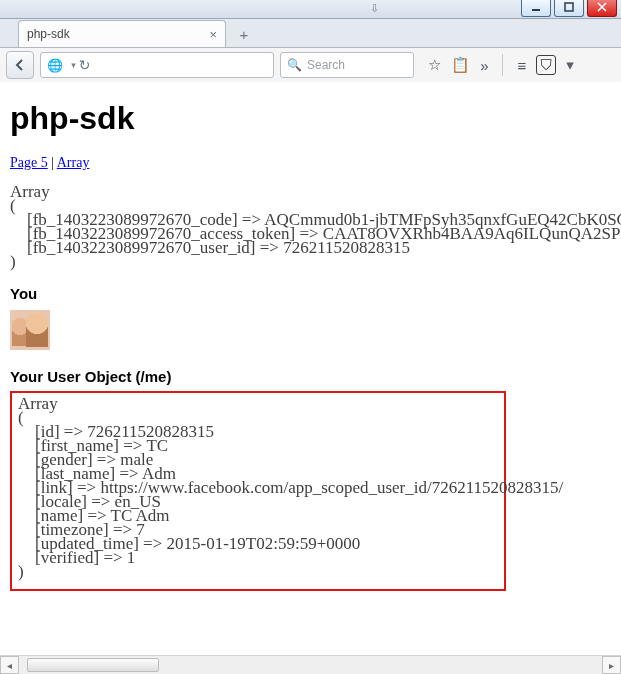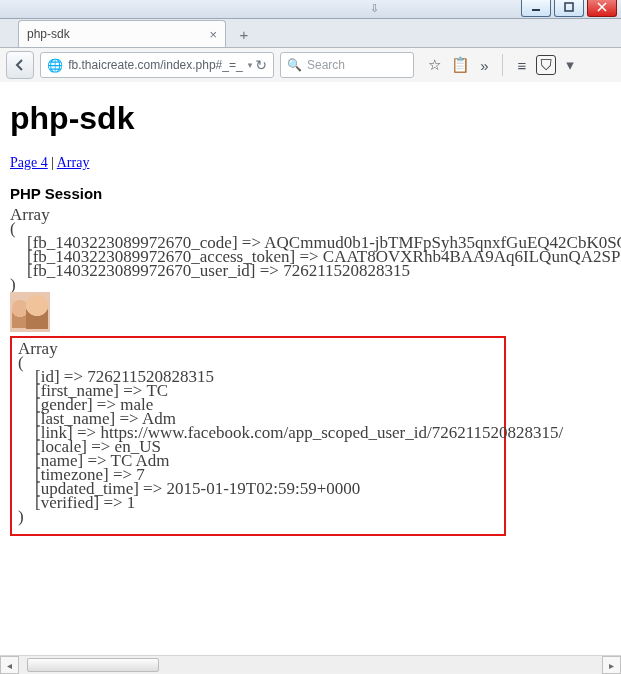--- a/index.html
+++ b/index.html
@@ -161,21 +161,20 @@
 </div>
 
 <div class="toolbar">
   <div class="nav-back">
     <svg viewBox="0 0 14 14">
         <path d="M9 2 L4 7 L9 12" fill="none" stroke="#4b5866" stroke-width="2"></path>
       </svg>
   </div>
   <div class="urlbox">
     <span class="globe">🌐</span>
-    <span class="url">fb.thaicreate.com/index.php#_=_</span>
     <span class="dd">▾</span>
     <span class="reload">↻</span>
   </div>
   <div class="searchbox">
     <span class="mag">🔍</span>
     <span style="">Search</span>
   </div>
   <div class="rt-icons">
     <span>☆</span>
     <span>📋</span>
@@ -186,33 +185,34 @@
     <span class="menu-dd">▾</span>
   </div>
 </div>
 
 <div class="page">
   <div class="page-inner">
 
     <h1 class="sdk">php-sdk</h1>
 
     <div class="links">
-      <a href="#">Page 4</a><span> | </span><a href="#">Array</a>
-    </div>
-
-    <h3 class="sec">PHP Session</h3>
+      <a href="#">Page 5</a><span> | </span><a href="#">Array</a>
+    </div>
+
     <pre class="dump">Array
 (
     [fb_1403223089972670_code] =&gt; AQCmmud0b1-jbTMFpSyh35qnxfGuEQ42CbK0SG3hHrxpn6KxbOSBj9vCuBNUq3vxqf
     [fb_1403223089972670_access_token] =&gt; CAAT8OVXRhb4BAA9Aq6ILQunQA2SPIot7sYaBcvotxs8ZApK4yxx84AYP1
     [fb_1403223089972670_user_id] =&gt; 726211520828315
 )</pre>
 
+    <h3 class="you">You</h3>
     <div class="avatar"></div>
 
+    <h3 class="obj">Your User Object (/me)</h3>
     <div class="boxed">
       <pre class="dump">Array
 (
     [id] =&gt; 726211520828315
     [first_name] =&gt; TC
     [gender] =&gt; male
     [last_name] =&gt; Adm
     [link] =&gt; https://www.facebook.com/app_scoped_user_id/726211520828315/
     [locale] =&gt; en_US
     [name] =&gt; TC Adm

